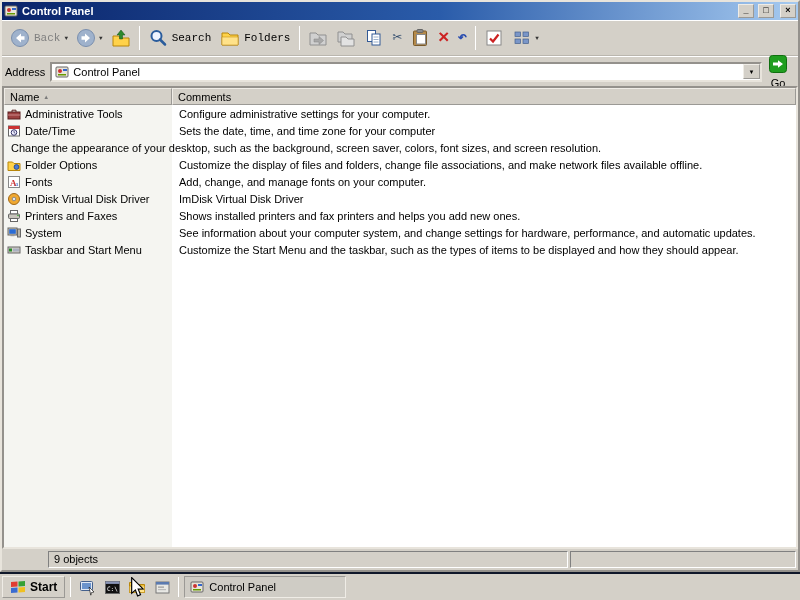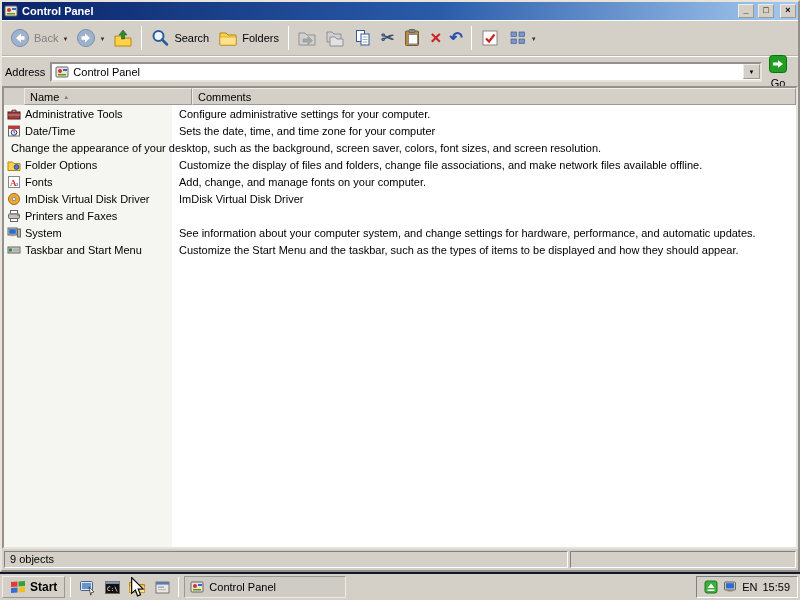--- a/index.html
+++ b/index.html
@@ -30,21 +30,21 @@
     font-size:9px; line-height:10px; text-align:center; overflow:hidden;
   }
   .tbtn.close { margin-left:2px; }
 
   .menubar { height:21px; flex:none; display:flex; align-items:center; padding:0 2px;
              border-bottom:1px solid #bab6ae; }
   .menu-item { padding:3px 7px; }
 
   .toolbar { height:36px; flex:none; display:flex; align-items:center; padding:0 4px;
              border-top:1px solid #fff; border-bottom:1px solid #bab6ae; }
-  .tb-btn { display:flex; align-items:center; gap:3px; padding:3px 4px; }
+  .tb-btn { display:flex; align-items:center; gap:3px; padding:3px 4px;font-family:Liberation Mono, monospace; }
   .tb-label { padding:0 1px; }
   .tb-label.disabled { color:#808080; }
   .drop { font-size:6px; line-height:6px; color:#333; padding-top:2px; }
   .tsep { width:1px; height:24px; background:#808080; border-right:1px solid #fff; margin:0 4px; }
   .glyph { font-size:16px; line-height:18px; font-weight:bold; }
   .glyph.cut { color:#334e6e; }
   .glyph.undo { color:#2a4db0; }
   .glyph.del { color:#cc2222; font-size:19px; line-height:18px; }
 
   .addressbar { height:30px; flex:none; display:flex; align-items:center; gap:5px;
@@ -58,36 +58,36 @@
                border:1px outset #efece6; text-align:center; font-size:6px; line-height:14px; }
   .go-btn { display:flex; align-items:center; gap:4px; padding:0 8px 0 2px;flex-direction:column; }
 
   
   .content {
     flex:1; background:#fff; border:2px inset #e8e4dc;
     display:flex; flex-direction:column; overflow:hidden; position:relative;
   }
   .headers { display:flex; height:17px; flex:none; background:#d4d0c8; }
   .hcell { border:1px outset #efece6; padding:1px 5px; display:flex; align-items:center; gap:4px; }
-  .hcell.hname { width:168px; flex:none;margin-left:20px; }
+  .hcell.hname { width:168px; flex:none; }
   .hcell.hcomments { flex:1; }
   .sort-glyph { font-size:6px; line-height:6px; color:#7a7a7a; padding-top:1px; }
 
   .listarea { flex:1; position:relative; background:#fff; }
   .colband { position:absolute; left:0; top:0; bottom:0; width:168px; background:#f5f5f1; }
   .rows { position:relative; }
   .row { display:flex; height:17px; align-items:center; }
   .cell-name { width:168px; flex:none; display:flex; align-items:center; gap:4px;
                padding-left:3px; white-space:nowrap; overflow:hidden; }
   .ficon { width:14px; height:14px; flex:none; }
   .cell-comment { flex:1; padding-left:7px; white-space:nowrap; overflow:hidden; }
 
   .statusbar { height:21px; flex:none; display:flex; gap:2px; padding:2px 2px 1px; }
   .spanel { border:1px solid; border-color:#808080 #fff #fff #808080; padding:1px 5px; height:17px; }
-  .sp-main { flex:1; }
+  .sp-main { flex:1;margin-left:44px; }
   .sp-right { width:226px; flex:none; }
 
   
   .taskbar {
     position:absolute; left:0; bottom:0; width:800px; height:28px;
     background:#d4d0c8; border-top:2px solid #0f172a;
     display:flex; align-items:center; gap:3px; padding:0 2px;
   }
   .start-btn { height:22px; border:1px outset #efece6; background:#d4d0c8;
                display:flex; align-items:center; gap:4px; padding:0 7px;
@@ -357,20 +357,21 @@
             <span class="ficon">
                 <svg viewBox="0 0 14 14" width="14" height="14">
                   <rect x="3.5" y="1.5" width="7" height="3.5" fill="#fff" stroke="#666"></rect>
                   <rect x="1.5" y="5" width="11" height="4.5" rx="1" fill="#c8c4bc" stroke="#666"></rect>
                   <rect x="3.5" y="9.5" width="7" height="3" fill="#fff" stroke="#666"></rect>
                   <circle cx="11" cy="6.5" r="0.8" fill="#3a3"></circle>
                 </svg>
               </span>
             <span>Printers and Faxes</span>
           </div>
+          <div class="cell-comment">Shows installed printers and fax printers and helps you add new ones.</div>
         </div>
 
         <div class="row">
           <div class="cell-name">
             <span class="ficon">
                 <svg viewBox="0 0 14 14" width="14" height="14">
                   <rect x="1" y="2" width="9" height="7" fill="#cfc8b8" stroke="#666"></rect>
                   <rect x="2.2" y="3.2" width="6.6" height="4.6" fill="#2a6cd4"></rect>
                   <rect x="3.5" y="9" width="4" height="1.2" fill="#999"></rect>
                   <rect x="10.5" y="3" width="3" height="8" fill="#b8b4a8" stroke="#666"></rect>
@@ -461,36 +462,19 @@
     <span>
         <svg viewBox="0 0 14 14" width="14" height="14">
           <rect x="1" y="2" width="12" height="10" rx="1" fill="#e8e4d8" stroke="#666"></rect>
           <circle cx="5" cy="6" r="2" fill="#c33"></circle>
           <rect x="8" y="4" width="4" height="2" fill="#36c"></rect>
           <rect x="3" y="9" width="8" height="1.5" fill="#690"></rect>
         </svg>
       </span>
     <span>Control Panel</span>
   </span>
-  <span class="tray">
-    <span>
-        <svg width="14" height="14" viewBox="0 0 14 14">
-          <rect x="1" y="1" width="12" height="12" rx="2" fill="#3fae3f" stroke="#1d7a1d"></rect>
-          <path d="M7 3.5 L10.5 8 H3.5 Z M3.5 9.5 h7 v1.6 h-7 Z" fill="#fff"></path>
-        </svg>
-      </span>
-    <span>
-        <svg width="14" height="14" viewBox="0 0 14 14">
-          <rect x="1.5" y="2" width="11" height="8" rx="1" fill="#cfc8b8" stroke="#666"></rect>
-          <rect x="3" y="3.2" width="8" height="5.2" fill="#2a6cd4"></rect>
-          <rect x="4.5" y="10" width="5" height="1.5" fill="#888"></rect>
-        </svg>
-      </span>
-    <span>EN</span>
-    <span>15:59</span>
-  </span>
 </div>
 
 <span class="cursor">
   <svg width="15" height="21" viewBox="0 0 12 18">
       <path d="M1 0.5 L1 14 L4.2 11.2 L6.1 16.2 L8.6 15.2 L6.6 10.4 L10.8 10.2 Z" fill="#fff" stroke="#000" stroke-width="1"></path>
     </svg>
 </span>
 
 </body></html>

